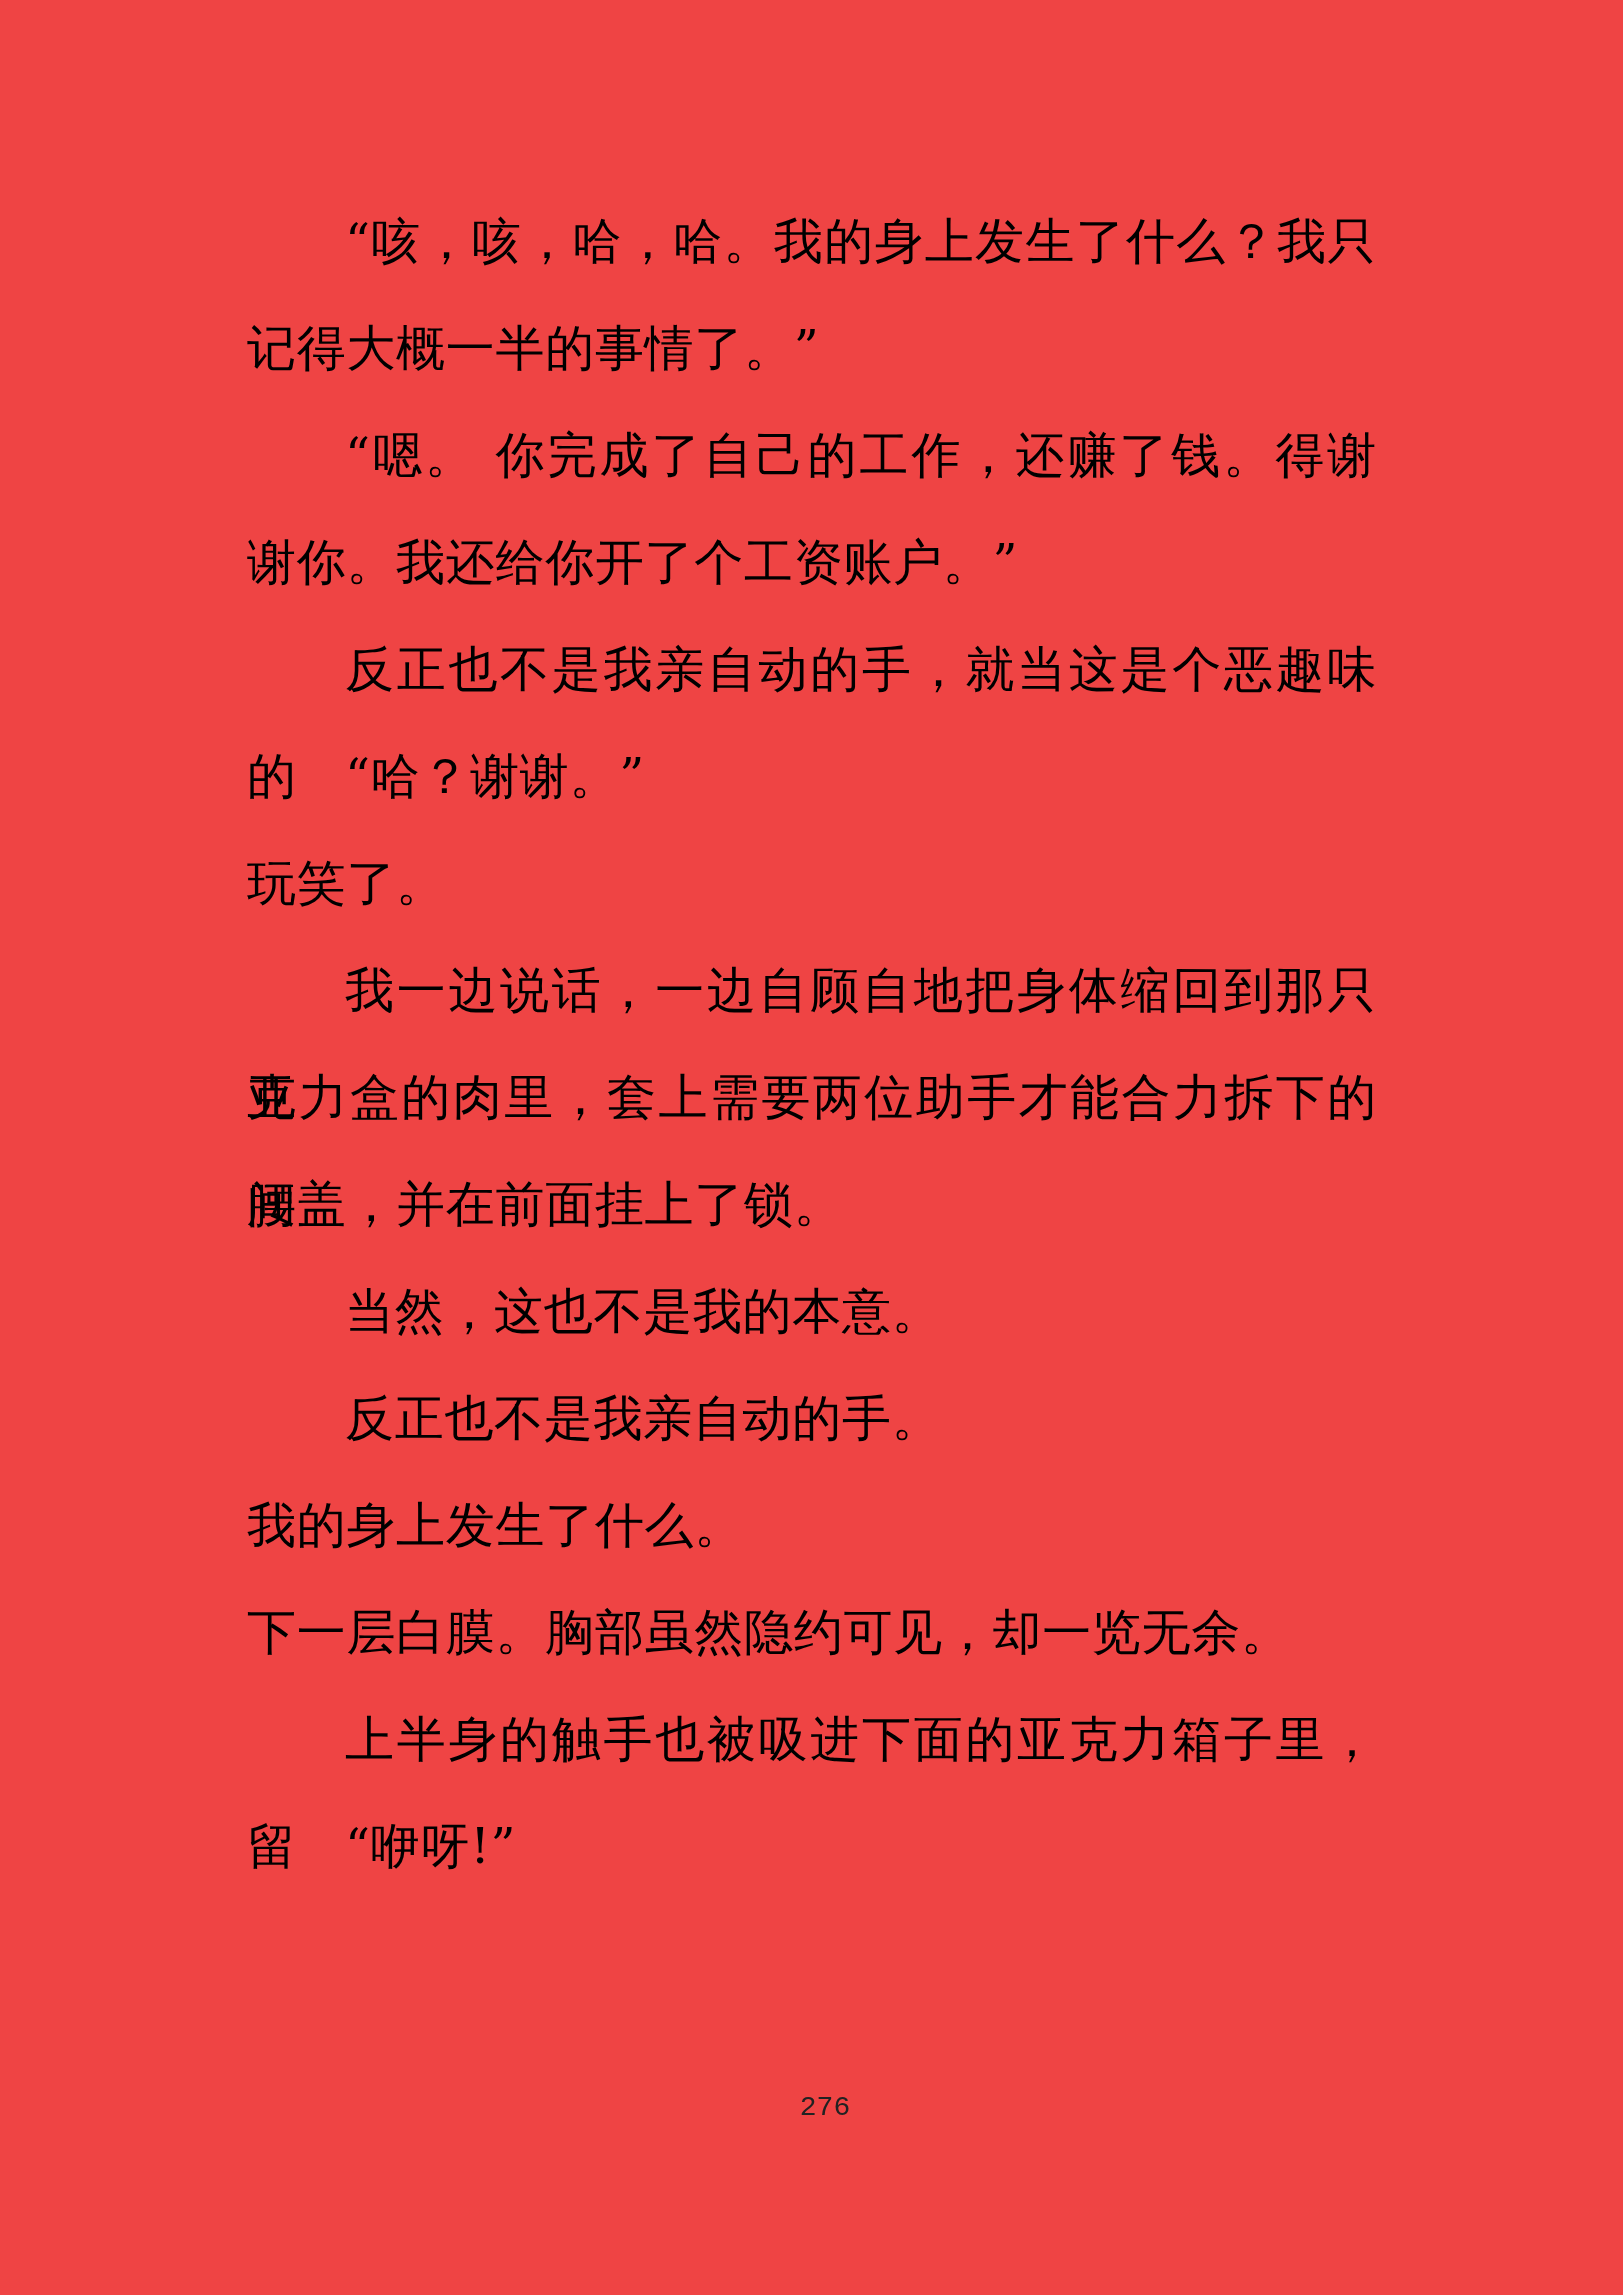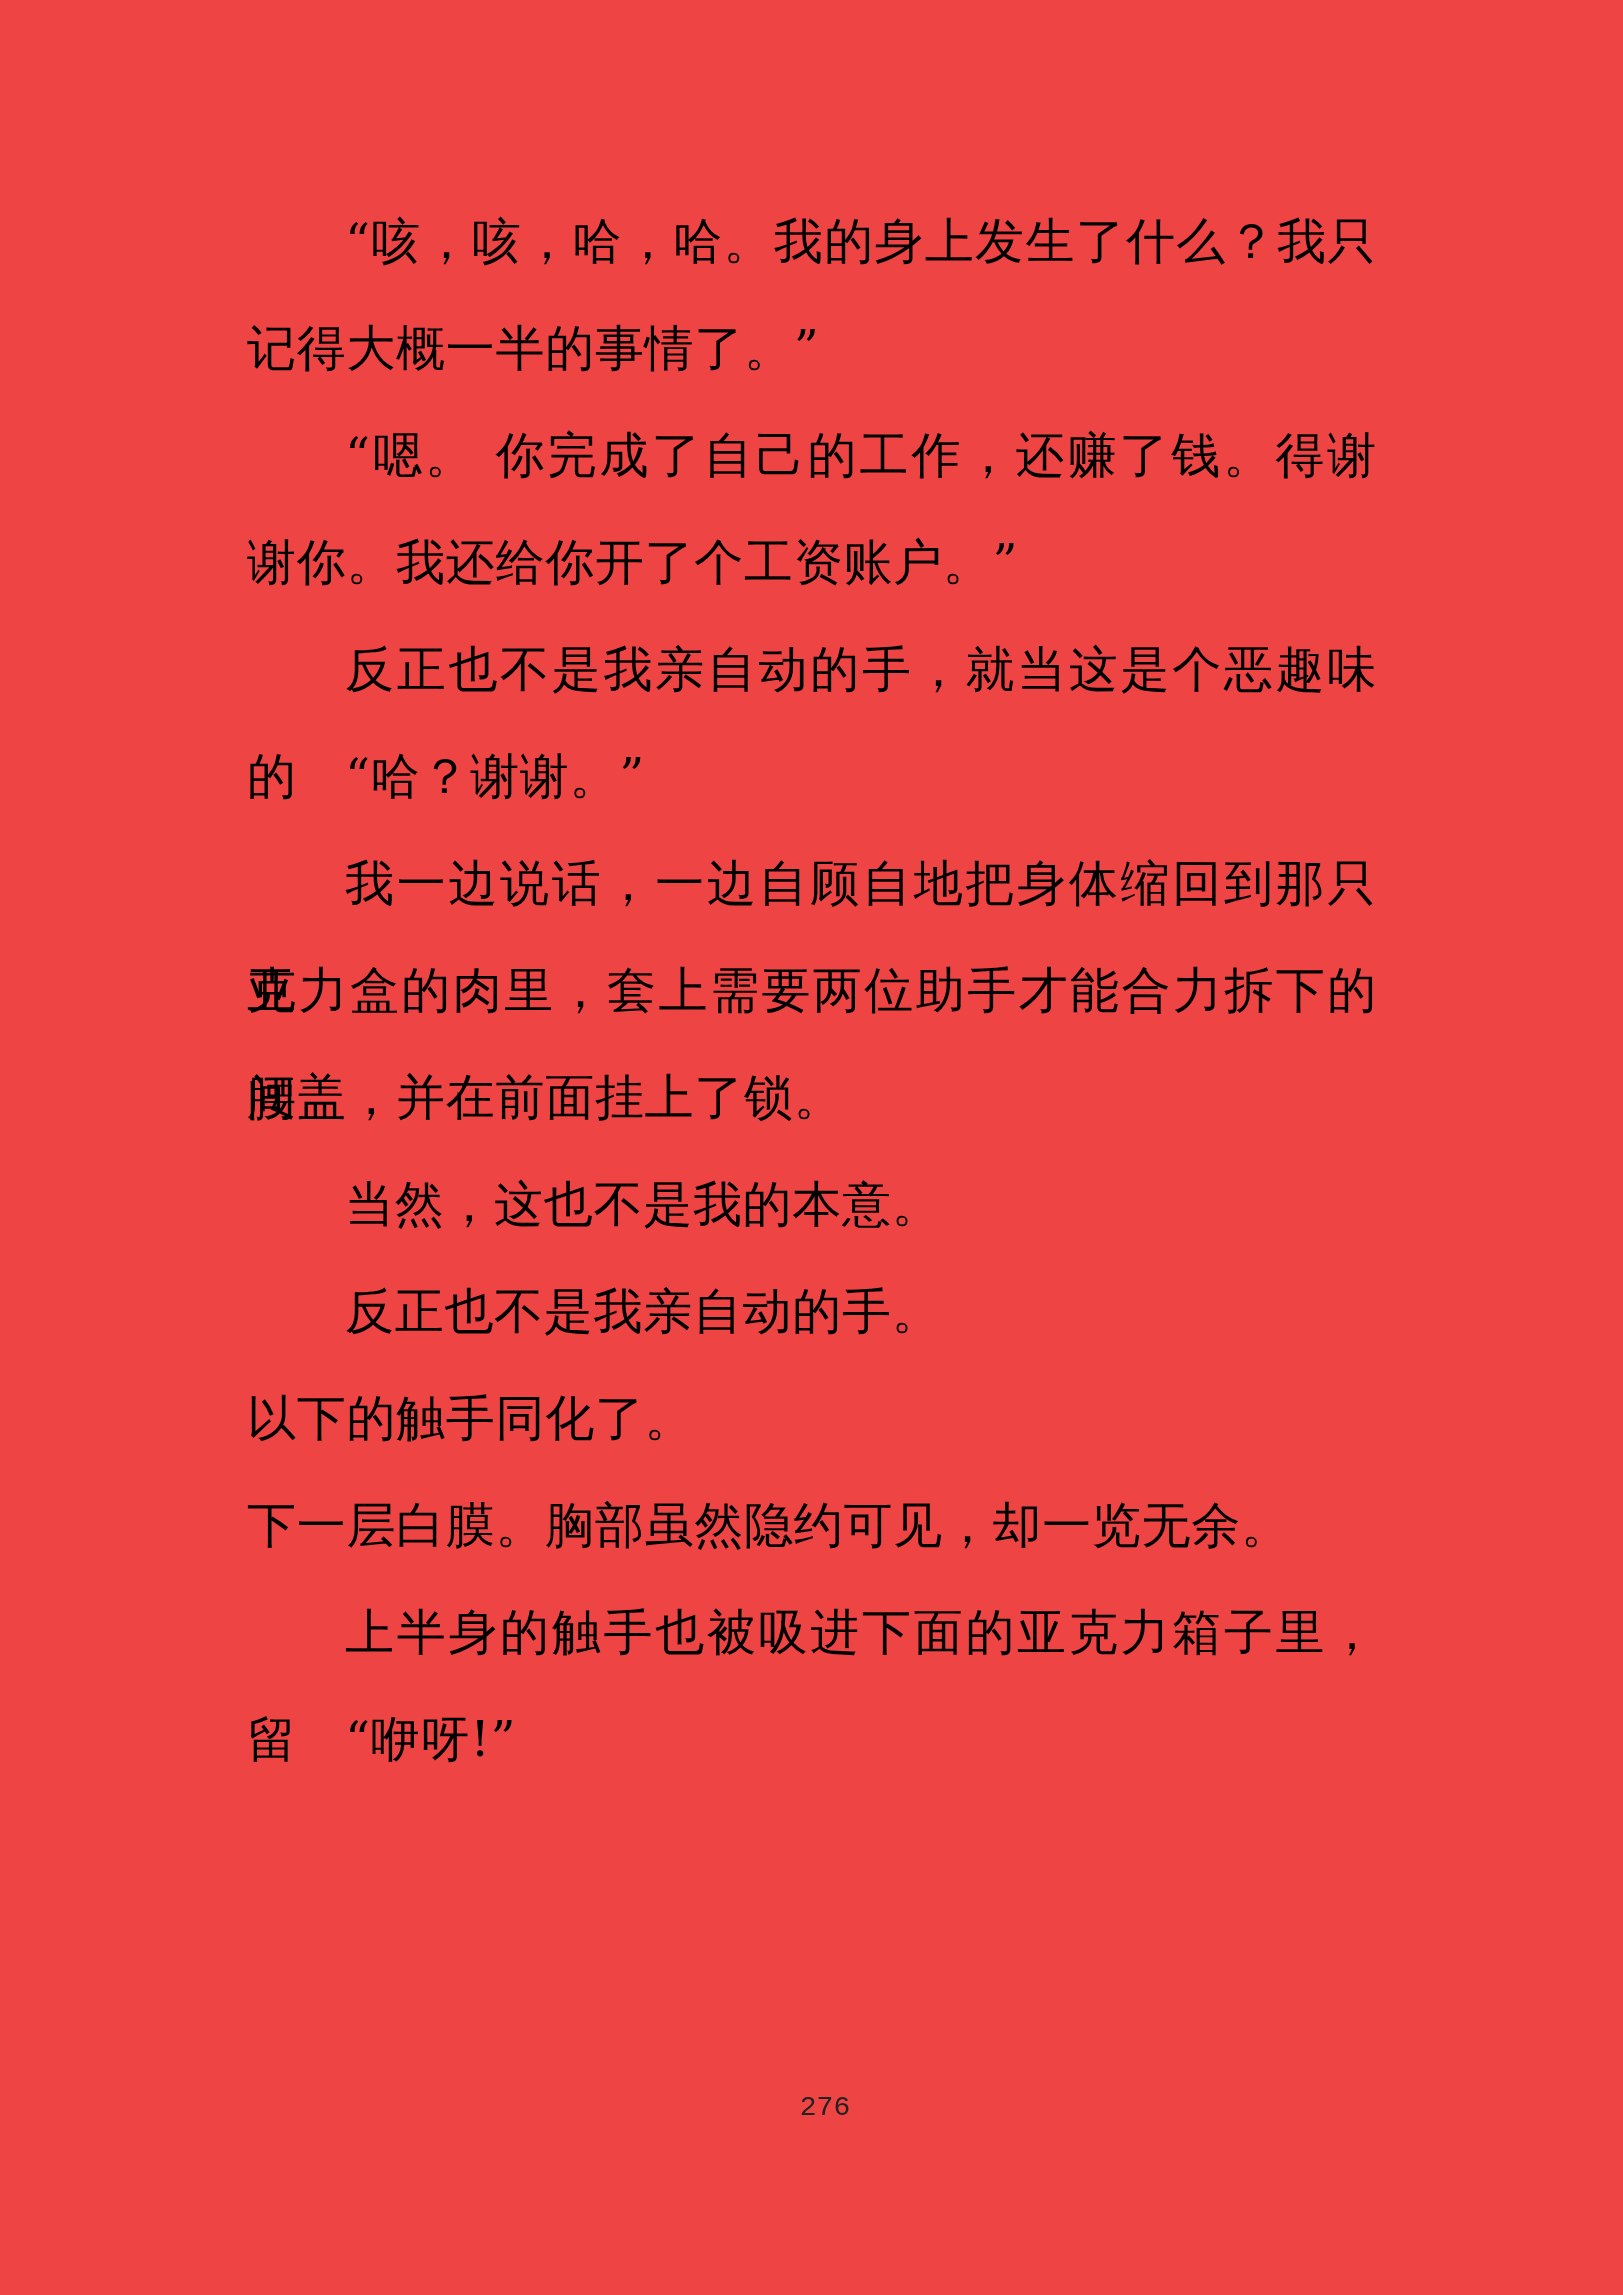--- a/index.html
+++ b/index.html
@@ -53,25 +53,26 @@
 <body>
 
 <div class="page">
   <div class="content">
       <div class="line indent justify">“咳，咳，哈，哈。我的身上发生了什么？我只</div>
       <div class="line">记得大概一半的事情了。”</div>
       <div class="line indent justify">“嗯。 你完成了自己的工作，还赚了钱。得谢</div>
       <div class="line">谢你。我还给你开了个工资账户。”</div>
       <div class="line indent justify">反正也不是我亲自动的手，就当这是个恶趣味的</div>
       <div class="line indent">“哈？谢谢。”</div>
+      <div class="line">玩笑了。</div>
       <div class="line indent justify">我一边说话，一边自顾自地把身体缩回到那只亚</div>
       <div class="line justify">克力盒的肉里，套上需要两位助手才能合力拆下的腰</div>
       <div class="line">间盖，并在前面挂上了锁。</div>
       <div class="line indent">当然，这也不是我的本意。</div>
       <div class="line indent">反正也不是我亲自动的手。</div>
-      <div class="line">以下的触手同化了。</div>
+      <div class="line">我的身上发生了什么。</div>
       <div class="line">下一层白膜。胸部虽然隐约可见，却一览无余。</div>
       <div class="line indent justify">上半身的触手也被吸进下面的亚克力箱子里，留</div>
       <div class="line indent">“咿呀!”</div>
     </div>
   <div class="page-number">276</div>
 </div>
 
 
 </body></html>

